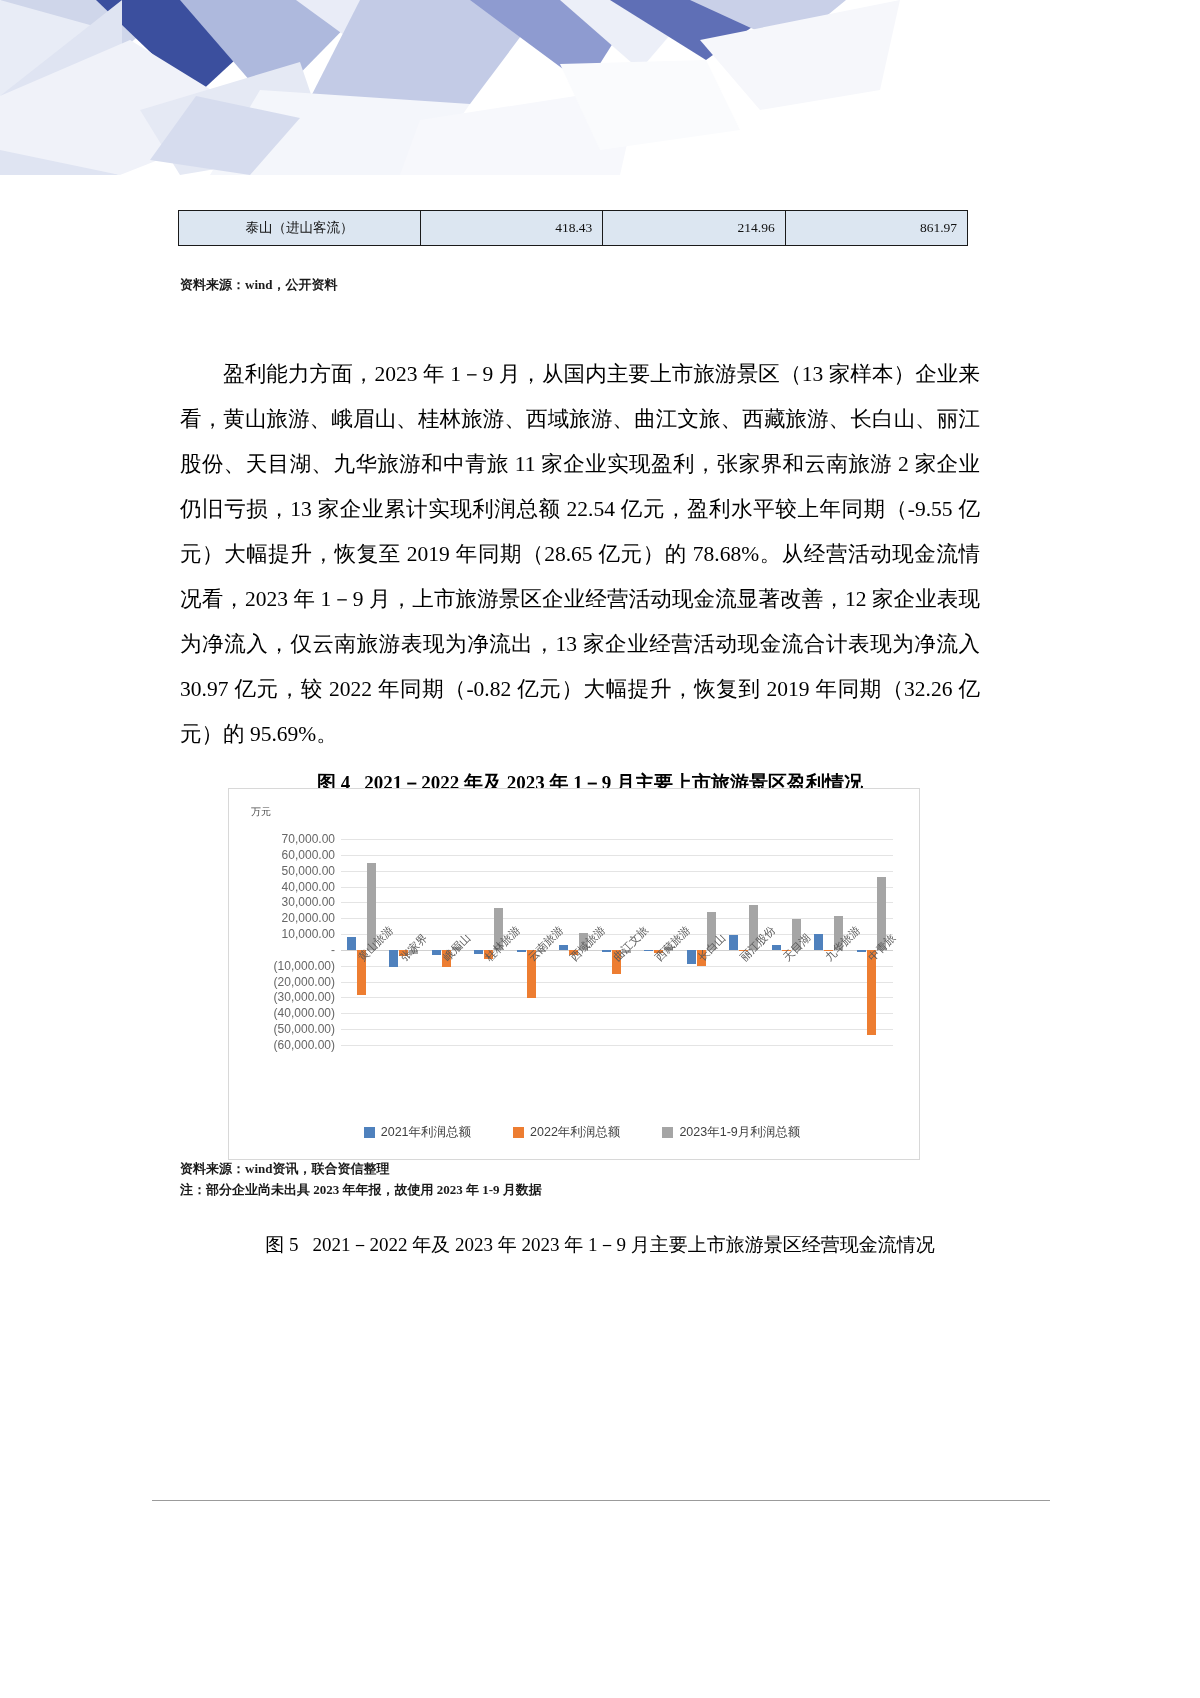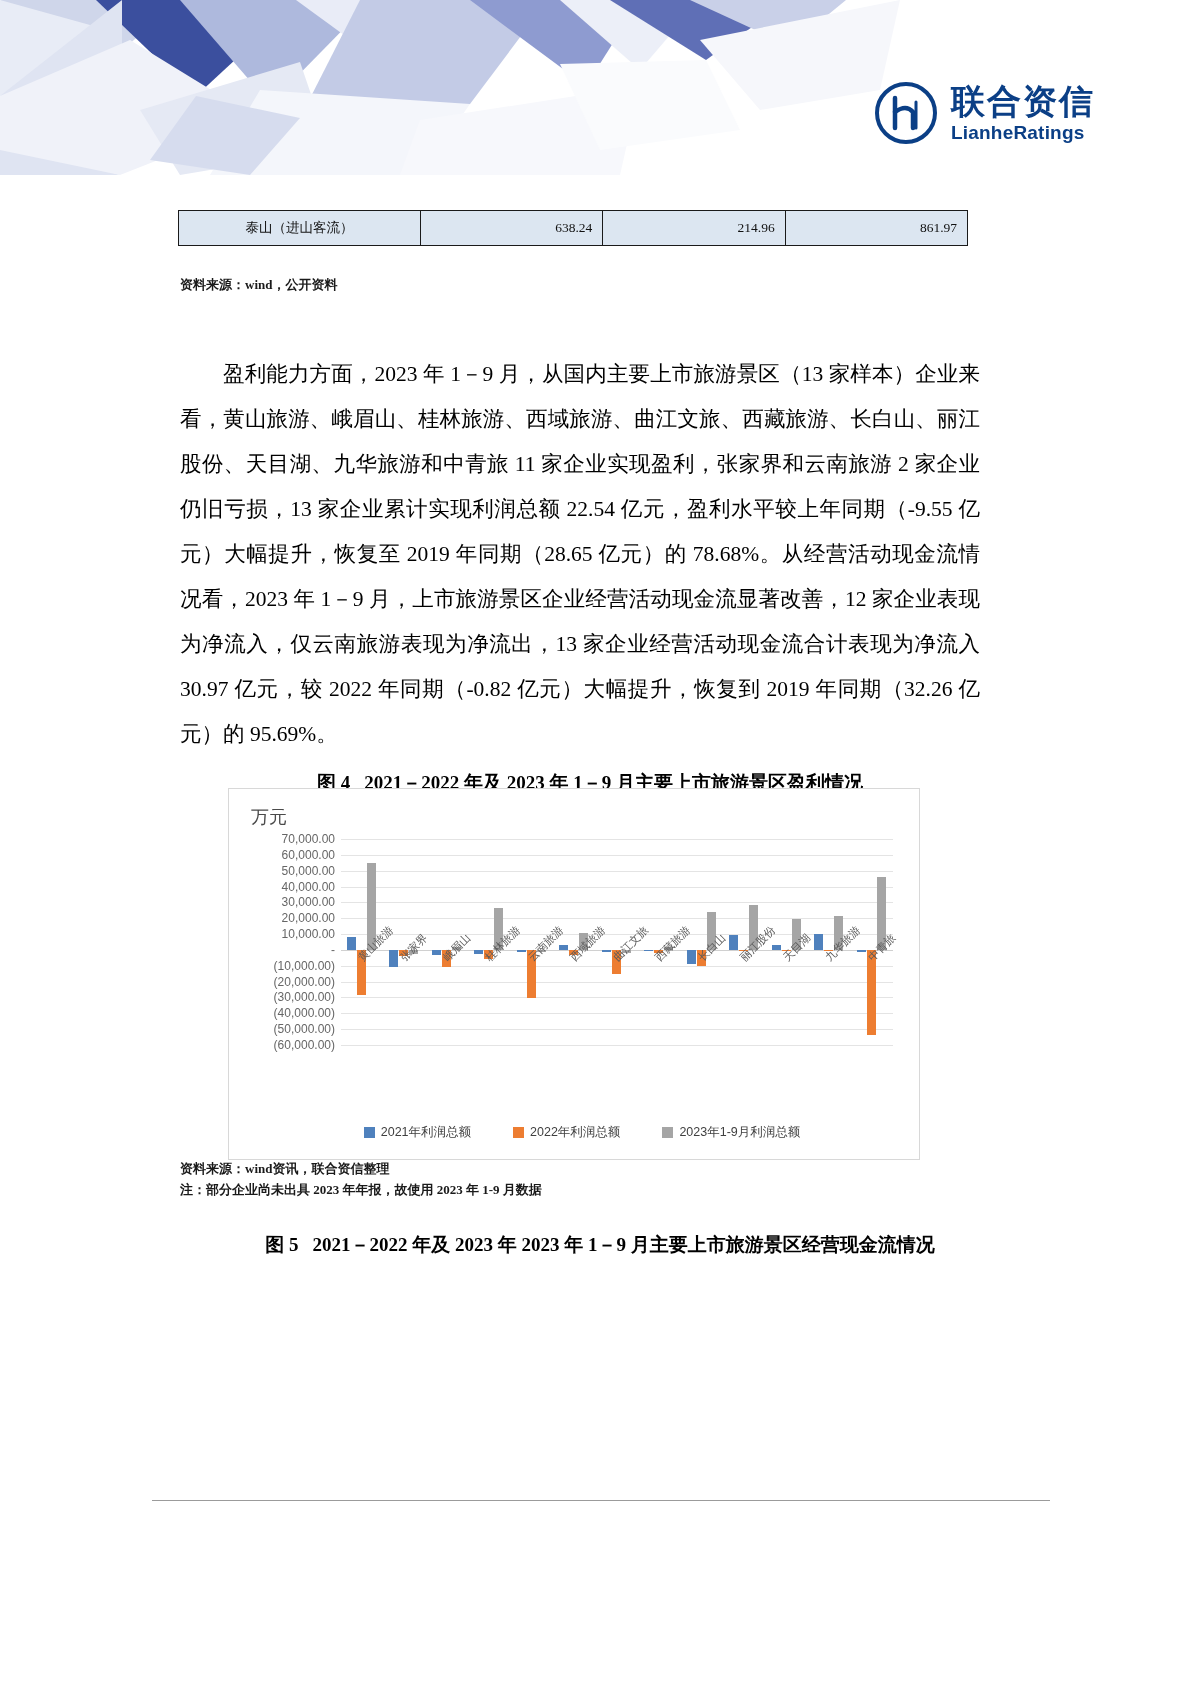--- a/index.html
+++ b/index.html
@@ -67,21 +67,21 @@
   }
   .fig-title .lbl{margin-right:14px;}
 
   .chartbox{
     position:absolute;left:228px;top:788px;
     width:690px;height:370px;
     border:1px solid #d8d8d8;background:#fff;
   }
   .unit{
     position:absolute;left:22px;top:16px;
-    font-size:18px;color:#4a4a4a;
+    font-size:10px;color:#4a4a4a;
     font-family:"Liberation Sans","DejaVu Sans",sans-serif;
   }
   .plot{
     position:absolute;left:112px;top:50px;
     width:552px;height:206px;
   }
   .ylab{
     position:absolute;right:100%;margin-right:6px;
     font-size:12px;color:#666;white-space:nowrap;
     transform:translateY(-50%);
@@ -109,21 +109,21 @@
   .legend .item{display:flex;align-items:center;gap:6px;padding-left:16px;}
   .legend .sw{width:11px;height:11px;display:inline-block;}
 
   .fig-note{
     position:absolute;left:180px;top:1158px;
     font-size:13px;line-height:21px;color:#1a1a1a;font-weight:bold;
   }
 
   .fig5-title{
     position:absolute;left:0;top:1232px;width:1200px;
-    text-align:center;font-size:19px;font-weight:bold;color:#000;
+    text-align:center;font-size:19px;font-weight:normal;color:#000;
   }
   .fig5-title .lbl{margin-right:14px;}
 
   
   .foot-rule{
     position:absolute;left:152px;top:1500px;width:898px;height:1px;background:#9b9b9b;
   }
   .foot{
     position:absolute;top:1512px;left:152px;width:898px;
     display:flex;justify-content:space-between;align-items:baseline;
@@ -153,40 +153,26 @@
       <polygon points="0,96 130,40 260,120 120,175 0,150" fill="#f0f2f9"></polygon>
       <polygon points="140,110 300,62 330,150 180,175" fill="#e5e9f4"></polygon>
       <polygon points="260,90 470,104 420,175 210,175" fill="#f4f6fb"></polygon>
       <polygon points="420,120 640,86 620,175 400,175" fill="#f7f8fc"></polygon>
       <polygon points="196,96 300,118 250,175 150,160" fill="#d6dcee"></polygon>
       <polygon points="560,64 706,60 740,130 600,150" fill="#fafbfd"></polygon>
       <polygon points="700,40 900,0 880,90 760,110" fill="#f6f7fb"></polygon>
     </svg>
   </div>
 
-  <div class="logo">
-    <span class="mark">
-      <svg width="62" height="62" viewBox="0 0 62 62" xmlns="http://www.w3.org/2000/svg">
-        <circle cx="31" cy="31" r="29" fill="none" stroke="#0b3f86" stroke-width="4"></circle>
-        <path d="M20 16 L20 46" stroke="#0b3f86" stroke-width="4.5" fill="none" stroke-linecap="round"></path>
-        <path d="M20 30 Q31 22 38 30 L38 46" stroke="#0b3f86" stroke-width="4.5" fill="none" stroke-linecap="round"></path>
-        <path d="M41 20 L41 46" stroke="#0b3f86" stroke-width="3" fill="none" stroke-linecap="round"></path>
-      </svg>
-    </span>
-    <span class="words">
-      <span class="cn">联合资信</span>
-      <span class="en">LianheRatings</span>
-    </span>
-  </div>
 
   <table class="tbl">
     <tbody>
       <tr class="shaded">
         <td class="name">泰山（进山客流）</td>
-        <td class="num">638.24</td>
+        <td class="num">418.43</td>
         <td class="num">214.96</td>
         <td class="num">861.97</td>
       </tr>
     </tbody>
   </table>
 
   <div class="src-note">资料来源：wind，公开资料</div>
 
   <div class="para">盈利能力方面，2023 年 1－9 月，从国内主要上市旅游景区（13 家样本）企业来看，黄山旅游、峨眉山、桂林旅游、西域旅游、曲江文旅、西藏旅游、长白山、丽江股份、天目湖、九华旅游和中青旅 11 家企业实现盈利，张家界和云南旅游 2 家企业仍旧亏损，13 家企业累计实现利润总额 22.54 亿元，盈利水平较上年同期（-9.55 亿元）大幅提升，恢复至 2019 年同期（28.65 亿元）的 78.68%。从经营活动现金流情况看，2023 年 1－9 月，上市旅游景区企业经营活动现金流显著改善，12 家企业表现为净流入，仅云南旅游表现为净流出，13 家企业经营活动现金流合计表现为净流入 30.97 亿元，较 2022 年同期（-0.82 亿元）大幅提升，恢复到 2019 年同期（32.26 亿元）的 95.69%。</div>
 

